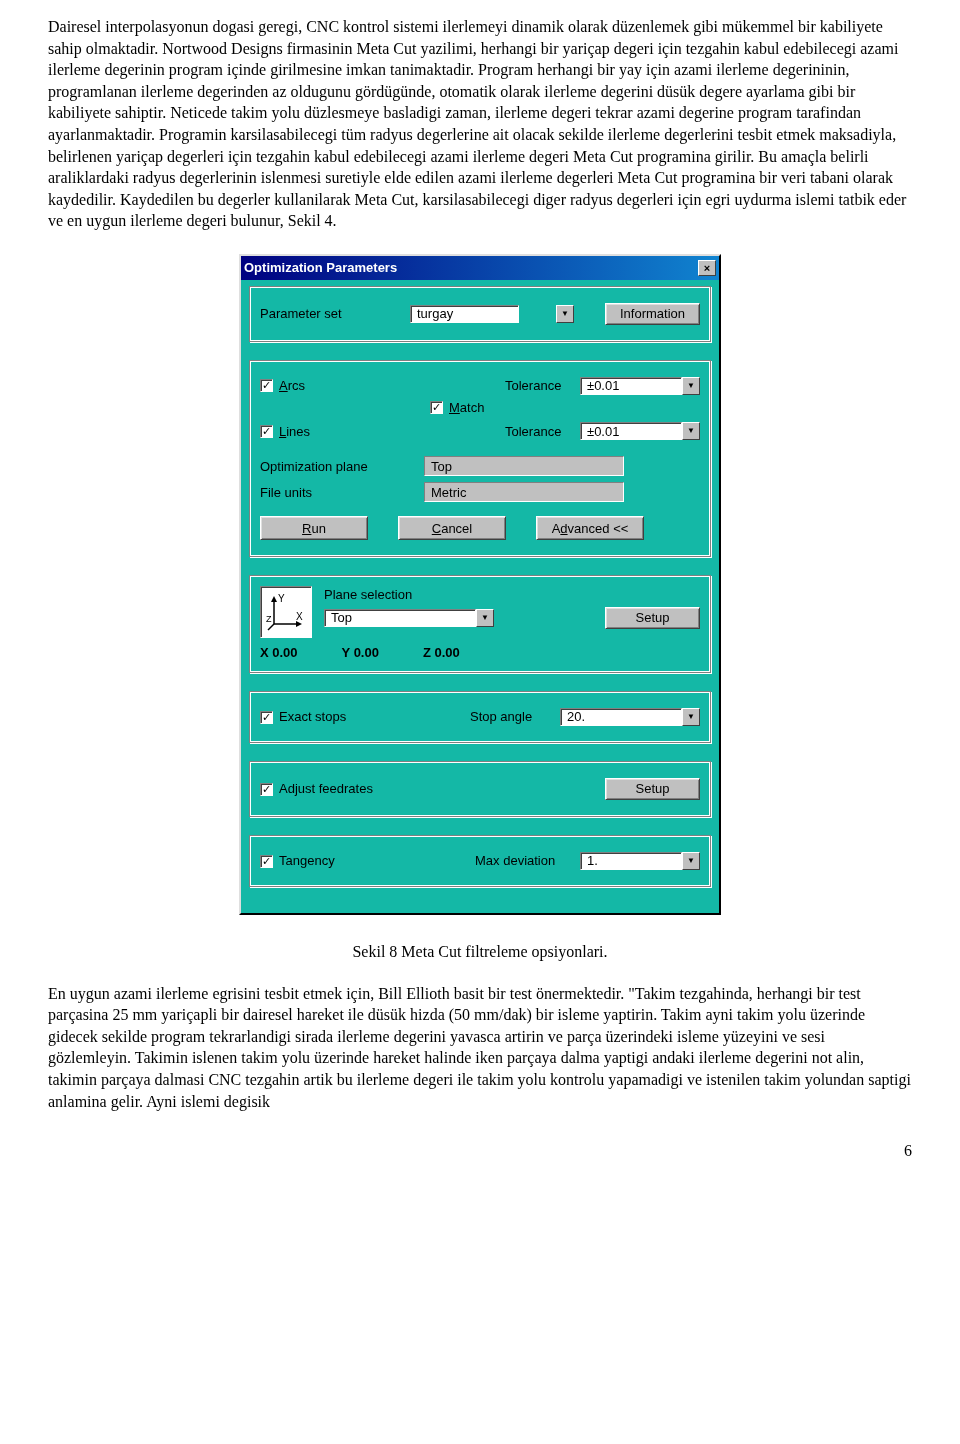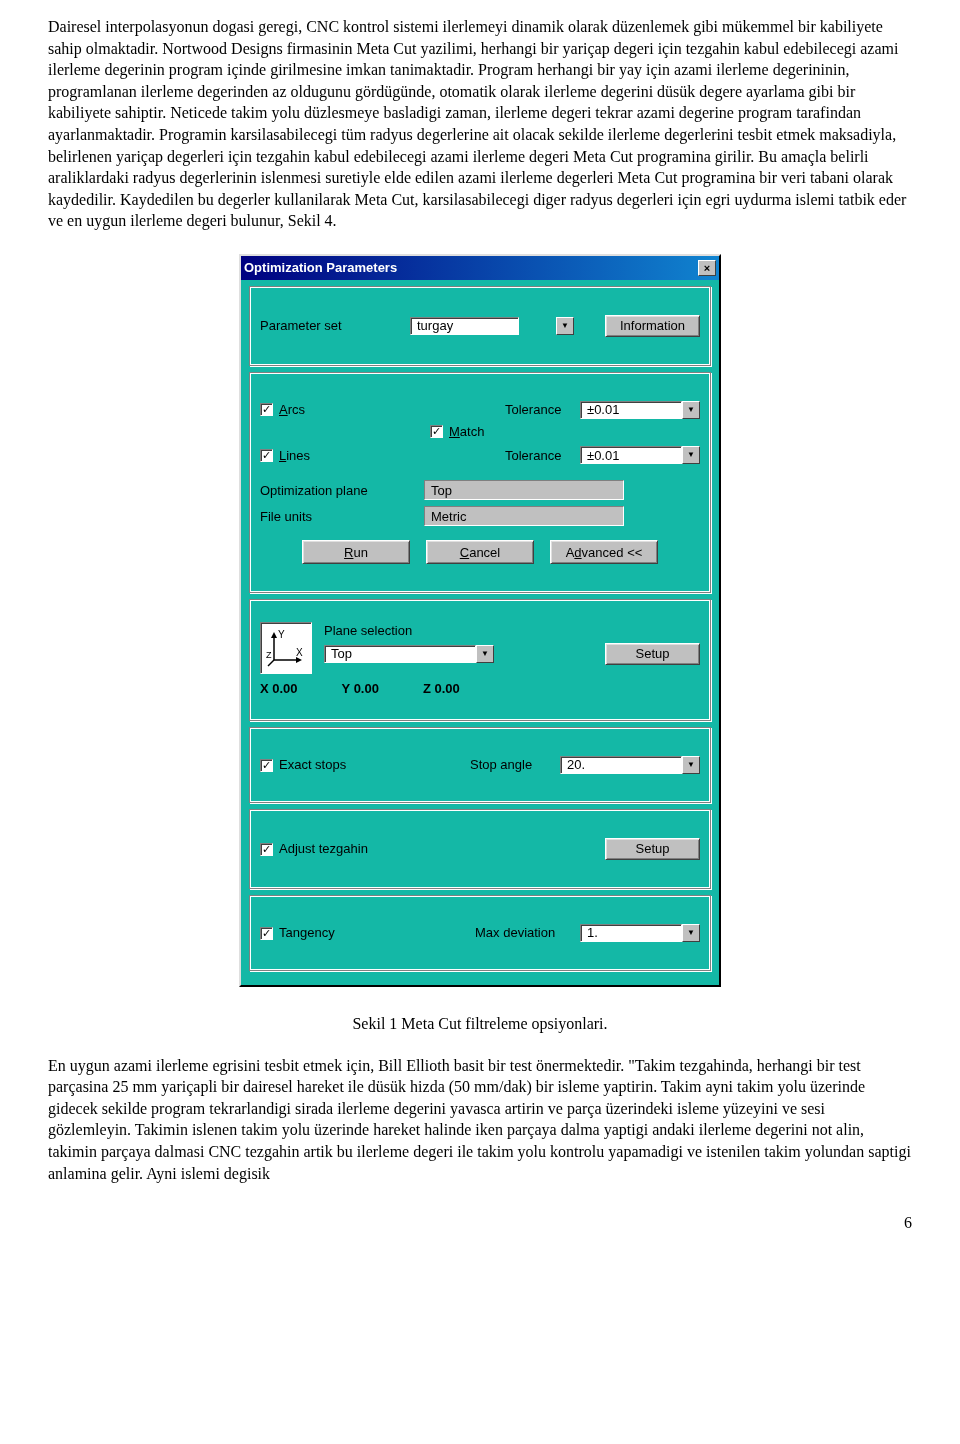--- a/index.html
+++ b/index.html
@@ -46,22 +46,22 @@
   border-color: #fff #404040 #404040 #fff;
   display: flex; align-items: center; justify-content: center;
   font-size: 11px; color: #000; font-weight: bold;
   margin-left: 2px;
 }
 .dlg-body { padding: 6px 8px 8px; }
 
 .group {
   border: 1px solid #808080;
   box-shadow: 1px 1px 0 #fff inset, -1px -1px 0 #fff inset, 1px 1px 0 #fff;
-  margin: 0 0 6px 0;
-  padding: 22px 10px;
+  margin: 0 0 18px 0;
+  padding: 10px 10px;
   position: relative;
 }
 
 .row { display: flex; align-items: center; margin: 6px 0; }
 .row .lbl { width: 150px; }
 .inset {
   background: #fff;
   border: 1px solid;
   border-color: #808080 #fff #fff #808080;
   box-shadow: inset 1px 1px 0 #404040;
@@ -185,21 +185,21 @@
           </div>
         </div>
         <div class="row" style="margin-top:16px;">
           <span style="width:164px;">Optimization plane</span>
           <div class="field-gray" style="width:200px;">Top</div>
         </div>
         <div class="row">
           <span style="width:164px;">File units</span>
           <div class="field-gray" style="width:200px;">Metric</div>
         </div>
-        <div class="row" style="margin-top:14px;gap:16px;justify-content:center;">
+        <div class="row" style="margin-top:14px;gap:30px;justify-content:flex-start;">
           <div class="btn">
               <span><span class="u">R</span>un</span>
             </div>
           <div class="btn">
               <span><span class="u">C</span>ancel</span>
             </div>
           <div class="btn">
               <span>A<span class="u">d</span>vanced &lt;&lt;</span>
             </div>
         </div>
@@ -247,21 +247,21 @@
           <div class="combo" style="width:140px;border-radius:8px;">
             <div class="inset">20.</div>
             <div class="dd-btn">▼</div>
           </div>
         </div>
       </div>
 
       <div class="group">
         <div class="row">
           <span class="chk">✓</span>
-          <span>Adjust tezgahin</span>
+          <span>Adjust feedrates</span>
           <span style="flex:1"></span>
           <div class="btn btn-xs">Setup</div>
         </div>
       </div>
 
       <div class="group">
         <div class="row">
           <span class="chk">✓</span>
           <span>Tangency</span>
           <span style="flex:1"></span>
@@ -270,17 +270,17 @@
             <div class="inset">1.</div>
             <div class="dd-btn">▼</div>
           </div>
         </div>
       </div>
 
     </div>
   </div>
 </div>
 
-<p class="caption">Sekil 1 Meta Cut filtreleme opsiyonlari.</p>
+<p class="caption">Sekil 8 Meta Cut filtreleme opsiyonlari.</p>
 
 <p class="para">En uygun azami ilerleme egrisini tesbit etmek için, Bill Ellioth basit bir test önermektedir. "Takim tezgahinda, herhangi bir test parçasina 25 mm yariçapli bir dairesel hareket ile düsük hizda (50 mm/dak) bir isleme yaptirin. Takim ayni takim yolu üzerinde gidecek sekilde program tekrarlandigi sirada ilerleme degerini yavasca artirin ve parça üzerindeki isleme yüzeyini ve sesi gözlemleyin. Takimin islenen takim yolu üzerinde hareket halinde iken parçaya dalma yaptigi andaki ilerleme degerini not alin, takimin parçaya dalmasi CNC tezgahin artik bu ilerleme degeri ile takim yolu kontrolu yapamadigi ve istenilen takim yolundan saptigi anlamina gelir. Ayni islemi degisik</p>
 
 <div class="page-num">6</div>
 
 </body></html>

